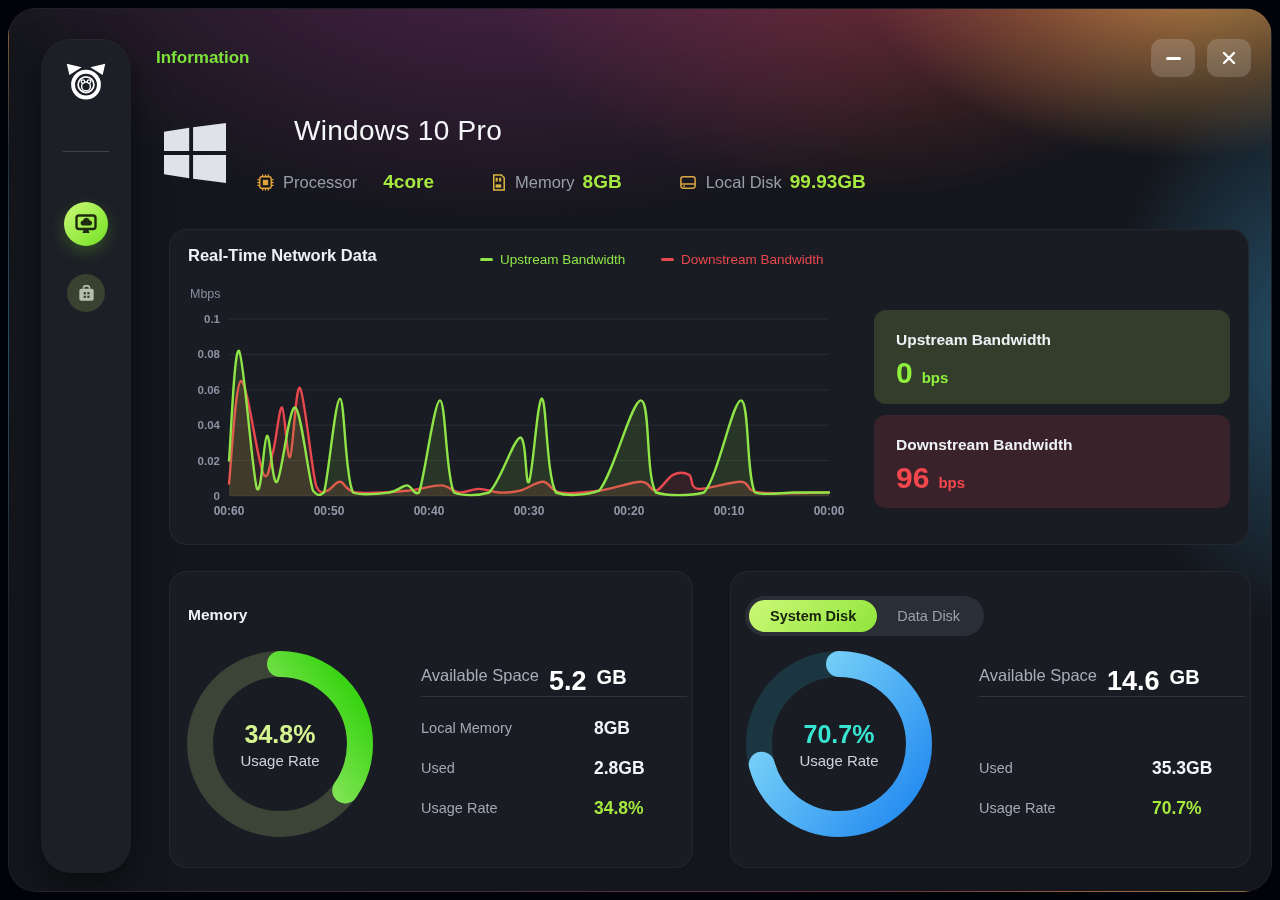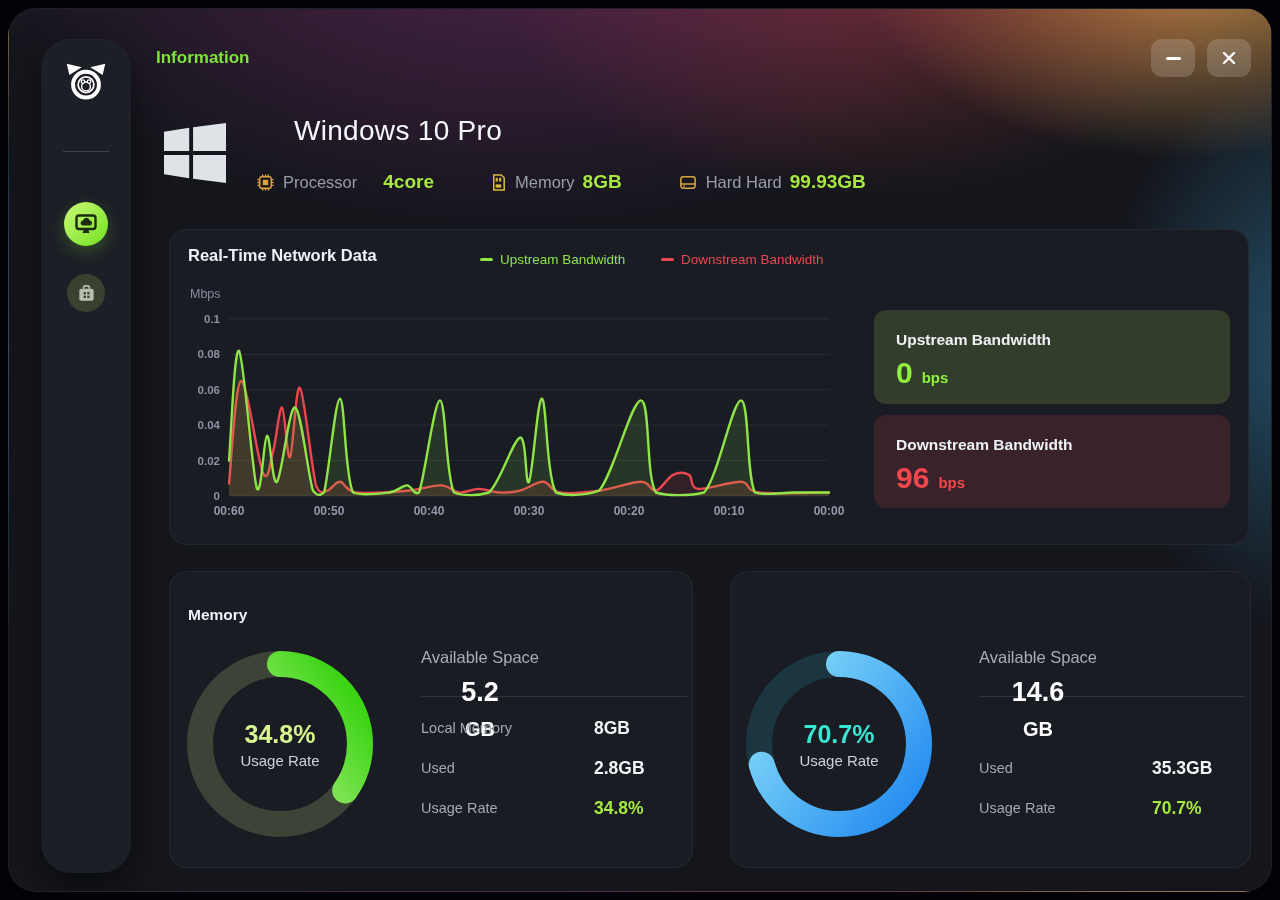--- a/index.html
+++ b/index.html
@@ -55,21 +55,21 @@
   .bw-row { position:absolute; left:22px; top:46px; display:flex; align-items:baseline; gap:9px; }
   .bw-value { font-size:30px; font-weight:bold; }
   .bw-unit { font-size:15px; font-weight:bold; }
   .mem-card { left:160px; top:562px; width:524px; height:297px; }
   .disk-card { left:721px; top:562px; width:521px; height:297px; }
   .mem-title { position:absolute; left:18px; top:34px; font-size:15.5px; font-weight:bold; color:#eef1f5; }
   .donut-wrap { position:absolute; width:200px; height:200px; }
   .donut-overlay { position:absolute; inset:0; display:flex; flex-direction:column; align-items:center; justify-content:center; gap:3px; }
   .donut-pct { font-size:25px; font-weight:bold; }
   .donut-cap { font-size:15px; color:#ccd1da; }
-  .avail { position:absolute; top:76px; display:flex; align-items:center; gap:10px;flex-direction:column; }
+  .avail { position:absolute; top:94px; display:flex; align-items:flex-start; gap:10px; }
   .avail-label { font-size:16.5px; color:#a7aeba; }
   .avail-value { font-size:27px; font-weight:bold; color:#fff; }
   .avail-unit { font-size:20px; font-weight:bold; color:#fff; }
   .h-div { position:absolute; height:1px; background:rgba(255,255,255,.11); }
   .stat-row { position:absolute; width:270px; height:20px; }
   .stat-label { position:absolute; left:0; top:0; font-size:14.5px; color:#a2a8b4; }
   .stat-value { position:absolute; left:173px; top:-2px; font-size:17.5px; font-weight:bold; color:#f2f4f7; }
   
   .tabs { position:absolute; left:14px; top:24px; height:40px; background:#2a2e36; border-radius:20px;
     display:flex; align-items:center; padding:4px; }
@@ -153,21 +153,21 @@
         </svg>
         <span class="spec-label">Memory</span>
         <span class="spec-value" style="color: rgb(166, 233, 63);">8GB</span>
       </div>
       <div class="spec">
         <svg width="20" height="19" viewBox="0 0 20 20">
           <rect x="2.5" y="4" width="15" height="12" rx="2.5" fill="none" stroke="#d9a63f" stroke-width="1.6"></rect>
           <path d="M2.5 11.5 h15" stroke="#d9a63f" stroke-width="1.6"></path>
           <circle cx="6" cy="13.8" r="1" fill="#d9a63f"></circle>
         </svg>
-        <span class="spec-label">Hard Hard</span>
+        <span class="spec-label">Local Disk</span>
         <span class="spec-value" style="color: rgb(166, 233, 63);">99.93GB</span>
       </div>
     </div>
 
     <div class="card chart-card">
       <div class="card-title">Real-Time Network Data</div>
       <div class="legend" style="left: 310px; color: rgb(143, 228, 71);" id="legend0">
         <span class="dash" style="background: rgb(143, 228, 71);"></span>
         <span>Upstream Bandwidth</span>
       </div>
@@ -250,20 +250,24 @@
         <span class="stat-label">Used</span>
         <span class="stat-value">2.8GB</span>
       </div>
       <div class="stat-row" style="left:251px; top:228px;">
         <span class="stat-label">Usage Rate</span>
         <span class="stat-value stat-hl" style="color: rgb(166, 233, 63);">34.8%</span>
       </div>
     </div>
 
     <div class="card disk-card">
+      <div class="tabs">
+        <div class="tab tab-active">System Disk</div>
+        <div class="tab tab-idle">Data Disk</div>
+      </div>
       <div class="donut-wrap" style="left:8px; top:72px;">
         <svg id="donut-disk" width="200" height="200" viewBox="0 0 200 200">
           <defs>
             <linearGradient id="gradDisk" x1="0.75" y1="0" x2="0" y2="1">
               <stop offset="0" stop-color="#82d9f8"></stop>
                 <stop offset="1" stop-color="#1e86f0"></stop>
             </linearGradient>
           </defs>
           <circle class="track" cx="100" cy="100" r="80" fill="none" stroke-width="26" stroke="#1b3640"></circle>
           <circle class="arc" cx="100" cy="100" r="80" fill="none" stroke-width="26" stroke-linecap="round" stroke="url(#gradDisk)" transform="rotate(-90 100 100)" stroke-dasharray="355.4 502.7"></circle>

